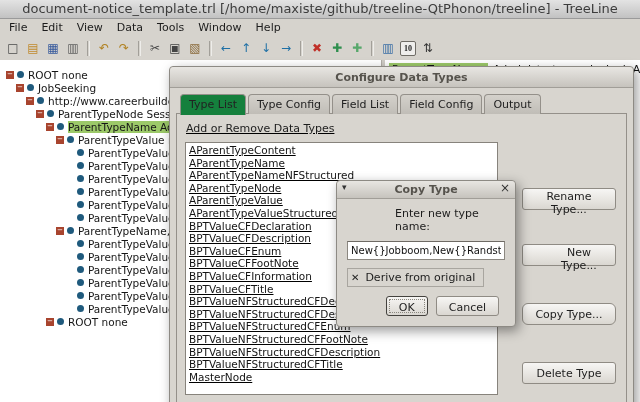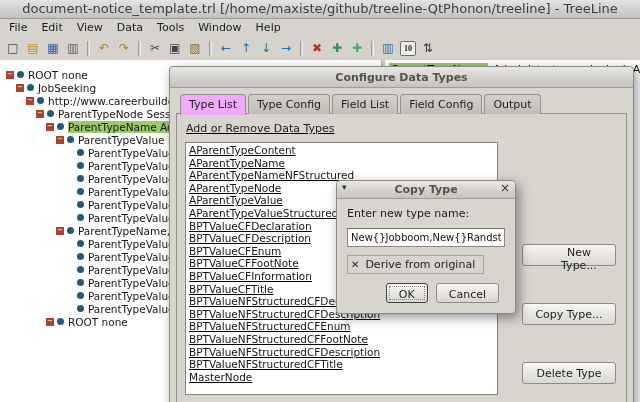--- a/index.html
+++ b/index.html
@@ -54,21 +54,21 @@
     font-size:11px;font-weight:bold;color:#56534d;border-radius:4px 4px 0 0;position:relative;
   }
   .config-dialog{left:169px;top:66px;width:463px;height:345px;z-index:10;}
   .config-body{padding:6px;}
   .tabs{display:flex;padding-left:4px;position:relative;z-index:2;}
   .tab{
     font-size:11px;padding:3px 8px 2px;color:#222;margin-right:2px;
     background:linear-gradient(#d4d1cb,#c0bdb7);border:1px solid #94908a;border-bottom:none;
     border-radius:4px 4px 0 0;
   }
-  .tab.active{background:#f0abfc;padding-bottom:4px;margin-bottom:-1px;}
+  .tab.active{background:#15803d;padding-bottom:4px;margin-bottom:-1px;}
   .tab-frame{border:1px solid #94908a;background:#d8d5cf;padding:7px 8px;margin-top:-1px;position:relative;z-index:1;text-decoration:underline;}
   .section-label{font-size:11px;color:#1d1d1d;margin:1px 0 7px 1px;}
   .content-row{display:flex;gap:24px;position:relative;}
   .type-list{
     width:330px;height:253px;background:#fff;border:1px solid #87837c;
     overflow:hidden;padding:1px 0;box-sizing:border-box;
   }
   .list-item{font-size:10.5px;line-height:12.6px;padding-left:3px;white-space:nowrap;color:#141414;}
   .list-item.selected{background:linear-gradient(#bcd98f,#8cbb5c);}
   .side-col{position:relative;width:96px;flex:none;}
@@ -76,21 +76,21 @@
     font-family:"DejaVu Sans",sans-serif;font-size:11px;color:#1d1d1d;height:22px;
     background:linear-gradient(#f7f6f4,#dad7d1);border:1px solid #8f8b84;border-radius:3px;
   }
   .side-btn{position:absolute;left:0;width:94px;}
   
   .copy-dialog{left:336px;top:180px;width:178px;z-index:20;border-radius:4px;}
   .copy-dialog .dialog-titlebar{height:17px;}
   .winmenu{position:absolute;left:5px;top:1px;font-size:9px;font-weight:normal;color:#333;}
   .closebox{position:absolute;right:5px;top:0;font-size:12px;font-weight:normal;color:#333;}
   .copy-body{padding:8px 10px 10px;font-size:11px;color:#1d1d1d;}
-  .prompt{margin-bottom:8px;}
+  .prompt{margin-bottom:8px;margin-left:48px;}
   .text-input{
     box-sizing:border-box;width:100%;height:19px;background:#fff;color:#111;
     border:1px solid #8b8780;border-top-color:#6e6a64;
     font-family:"DejaVu Sans",sans-serif;font-size:10px;padding:2px 3px;
   }
   .checkbox-row{
     display:flex;width:fit-content;align-items:center;gap:6px;margin:8px 0 2px;
     border:1px solid #a8a59f;padding:2px 8px 2px 3px;font-size:11px;
   }
   .checkmark{font-weight:bold;font-size:10px;color:#222;}
@@ -285,22 +285,23 @@
               <div class="list-item">BPTValueCFTitle</div>
               <div class="list-item">BPTValueNFStructuredCFDeclaration</div>
               <div class="list-item">BPTValueNFStructuredCFDescription</div>
               <div class="list-item">BPTValueNFStructuredCFEnum</div>
               <div class="list-item">BPTValueNFStructuredCFFootNote</div>
               <div class="list-item">BPTValueNFStructuredCFDescription</div>
               <div class="list-item">BPTValueNFStructuredCFTitle</div>
               <div class="list-item">MasterNode</div>
             </div>
           <div class="side-col" id="sidebuttons">
+              <button class="btn side-btn" style="top: 46px;">Rename Type...</button>
               <button class="btn side-btn" style="top: 102px; padding-left: 26px;">New Type...</button>
-              <button class="btn side-btn" style="top: 161px;">Copy Type...</button>
+              <button class="btn side-btn" style="top: 161px; border-radius: 6px;">Copy Type...</button>
               <button class="btn side-btn" style="top: 220px;">Delete Type</button>
             </div>
         </div>
       </div>
     </div>
   </div>
 
   <div class="dialog copy-dialog">
     <div class="dialog-titlebar">
       <span class="winmenu">▾</span>

